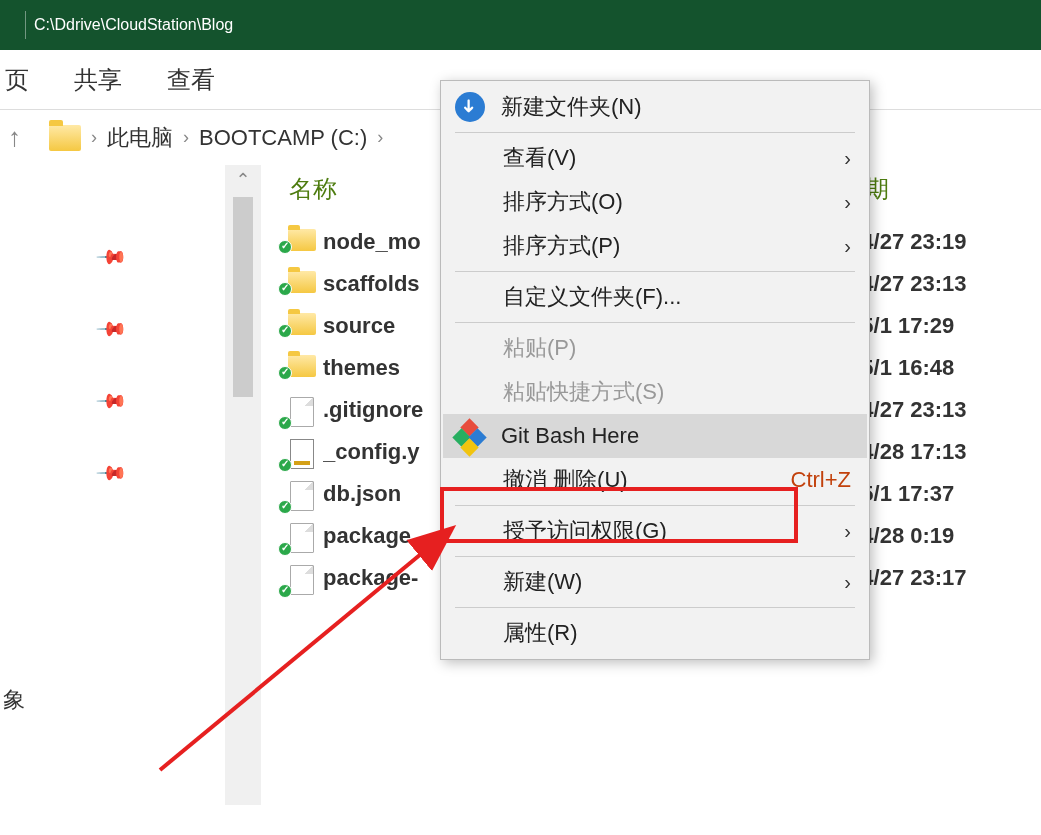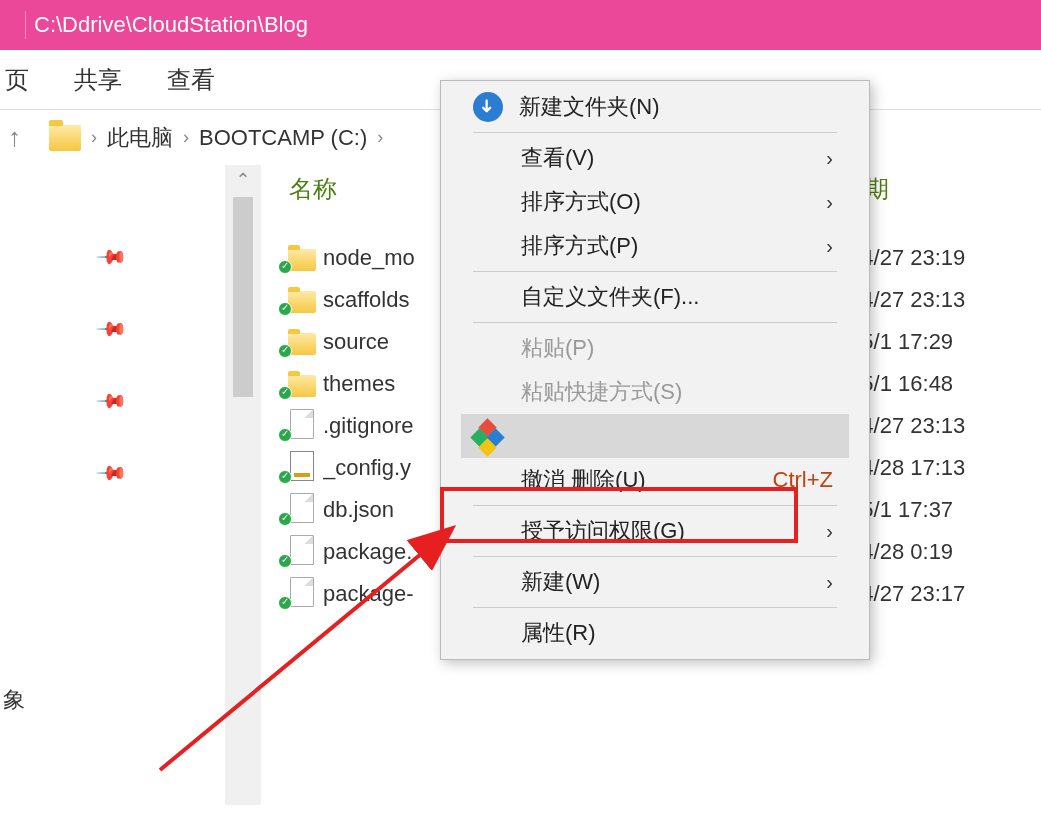--- a/index.html
+++ b/index.html
@@ -1,50 +1,50 @@
 <!DOCTYPE html>
 <html><head>
   <meta charset="utf-8">
   <style>
     * { box-sizing: border-box; margin: 0; padding: 0; }
     body { font-family: "Microsoft YaHei", "Segoe UI", sans-serif; background: #fff; width: 1041px; height: 835px; overflow: hidden; position: relative; }
-    .titlebar { background: #ec4899; color: #fff; height: 50px; display: flex; align-items: center; padding: 0 10px; font-size: 22px; }
+    .titlebar { background: #14532d; color: #fff; height: 50px; display: flex; align-items: center; padding: 0 10px; font-size: 16px; }
     .titlebar-divider { width: 1px; height: 28px; background: rgba(255,255,255,0.4); margin: 0 8px 0 15px; }
     .ribbon-tabs { height: 60px; display: flex; align-items: center; padding: 0 0 0 0; gap: 35px; border-bottom: 1px solid #ddd; font-size: 24px; color: #333; }
     .ribbon-tab { padding: 0 5px; }
     .ribbon-tab:last-child { display:flex; align-items:flex-end; }
     .breadcrumb-bar { height: 55px; display: flex; align-items: center; padding: 0 8px; gap: 10px; font-size: 22px; color: #333; }
     .up-arrow { color: #888; font-size: 26px; }
     .folder-icon-bc { width: 32px; height: 26px; background: linear-gradient(#ffe9a6, #f5c842); border-radius: 2px; position: relative; }
     .folder-icon-bc:before { content:''; position:absolute; top:-5px; left:0; width:14px; height:6px; background:#f5c842; border-radius:2px 2px 0 0; }
     .bc-sep { color: #888; font-size: 18px; }
     .content-area { display: flex; position: relative; }
     .left-pane { width: 225px; display:flex; flex-direction:column; align-items:center; padding-top:80px; gap:48px; }
     .pin { color:#888; font-size:20px; transform: rotate(45deg); }
     .left-text { color:#333; font-size:22px; align-self:flex-start; margin-left:0; position:absolute; top:520px; left:0; width:25px; text-align:right; }
     .scrollbar { width: 36px; background:#f0f0f0; height:640px; display:flex; flex-direction:column; align-items:center; }
     .scroll-up { color:#888; font-size:18px; padding:4px 0; }
     .scroll-thumb { width:20px; height:200px; background:#ccc; margin-top:2px; }
     .file-list { flex:1; padding-left: 20px; }
     .list-header { display:flex; font-size:24px; color:#4d7c0f; padding: 8px 0 24px 0; }
     .col-name { width: 560px; padding-left:8px; }
     .col-date { }
-    .file-row { display:flex; align-items:flex-end; height:42px; font-size:22px; color:#333; }
+    .file-row { display:flex; align-items:flex-start; height:42px; font-size:22px; color:#333;font-weight:bold; }
     .file-icon-cell { width:42px; display:flex; justify-content:center; position:relative; }
     .folder-icon { width:28px; height:22px; background:linear-gradient(#ffe9a6,#f5c842); border-radius:2px; position:relative; }
     .folder-icon:before { content:''; position:absolute; top:-4px; left:0; width:12px; height:5px; background:#f5c842; border-radius:2px 2px 0 0; }
     .sync-badge { position:absolute; bottom:-3px; left:-3px; width:14px; height:14px; background:#2ba84a; border-radius:50%; border:1px solid #fff; }
     .sync-badge:after { content:'✓'; color:#fff; font-size:10px; position:absolute; top:-1px; left:2px; }
     .file-icon { width:24px; height:30px; background:#fff; border:1px solid #aaa; border-radius:1px; position:relative; }
     .file-icon:before { content:''; position:absolute; top:0; right:0; width:8px; height:8px; background:linear-gradient(135deg,transparent 50%,#ddd 50%); }
     .yml-icon { width:24px; height:30px; background:#fff; border:1px solid #888; position:relative; }
     .yml-icon:after { content:''; position:absolute; bottom:3px; left:3px; width:16px; height:4px; background:#d4a017; }
     .file-name { width:520px; white-space:nowrap; overflow:hidden; }
     .file-date { font-size:22px; color:#333; }
-    .context-menu { position:absolute; top:80px; left:440px; width:430px; background:#f2f2f2; border:1px solid #bbb; box-shadow:3px 3px 12px rgba(0,0,0,0.25); padding:4px 20px; font-size:22px; color:#222; }
+    .context-menu { position:absolute; top:80px; left:440px; width:430px; background:#f2f2f2; border:1px solid #bbb; box-shadow:3px 3px 12px rgba(0,0,0,0.25); padding:4px 2px; font-size:22px; color:#222; }
     .cm-item { display:flex; align-items:center; height:44px; padding:0 14px 0 10px; gap:14px; position:relative; }
     .cm-item.with-icon { padding-left:10px; }
     .cm-item.no-icon { padding-left:60px; }
     .cm-item.disabled { color:#999; }
     .cm-item.highlight { background:#d8d8d8; }
     .cm-sep { height:1px; background:#ccc; margin:3px 12px; }
     .cm-chevron { position:absolute; right:16px; color:#333; font-size:20px; }
     .cm-shortcut { position:absolute; right:16px; color:#c2410c; }
     .cm-icon { width:34px; height:34px; display:flex; align-items:center; justify-content:center; }
     .newfolder-icon { width:30px; height:30px; background:#2b7cd3; border-radius:50%; position:relative; }
@@ -213,20 +213,21 @@
     </div>
   <div class="cm-item with-icon highlight">
     <div class="cm-icon">
         <div class="git-icon">
           <span class="r"></span>
           <span class="g"></span>
           <span class="b"></span>
           <span class="y"></span>
         </div>
       </div>
+    <span>Git Bash Here</span>
   </div>
   <div class="cm-item no-icon">
       <span>撤消 删除(U)</span>
       <span class="cm-shortcut">Ctrl+Z</span>
     </div>
   <div class="cm-sep"></div>
   <div class="cm-item no-icon">
       <span>授予访问权限(G)</span>
       <span class="cm-chevron">›</span>
     </div>

